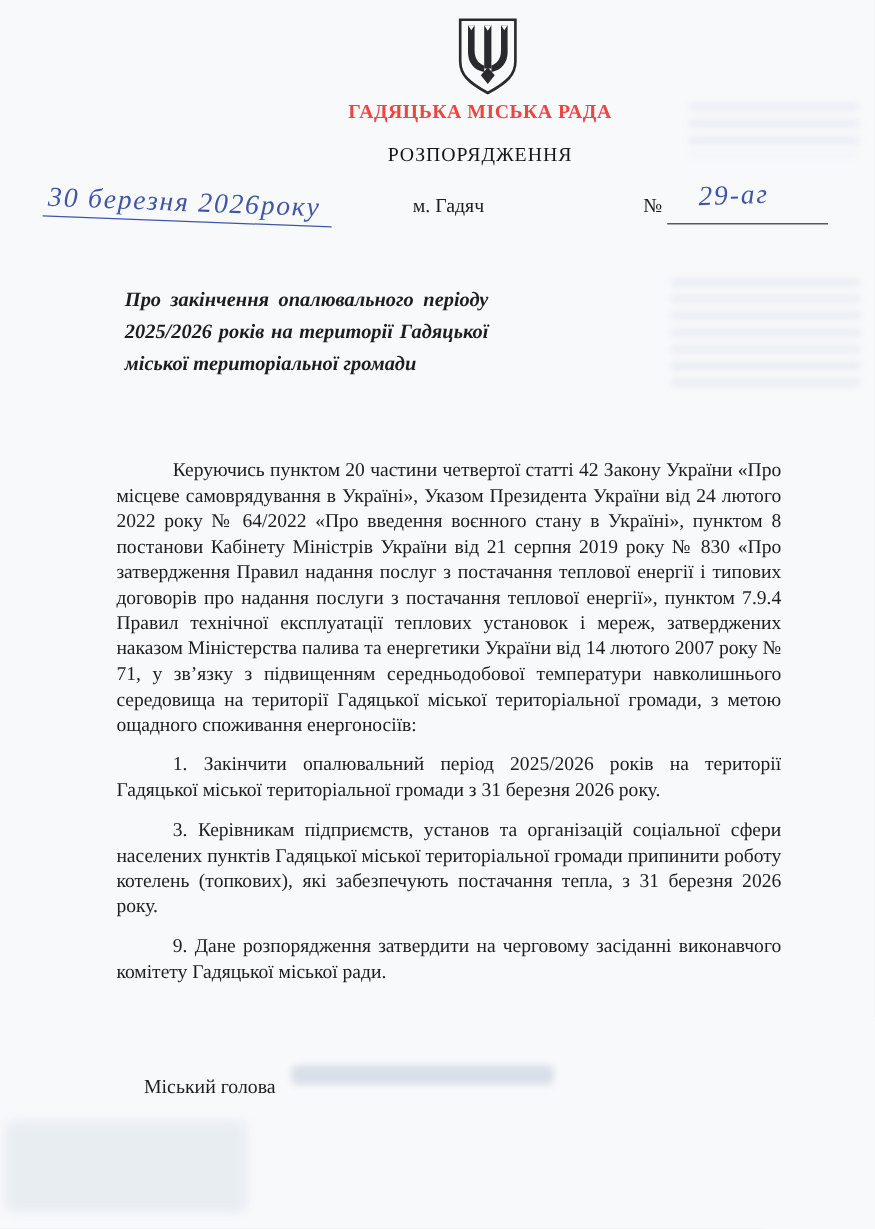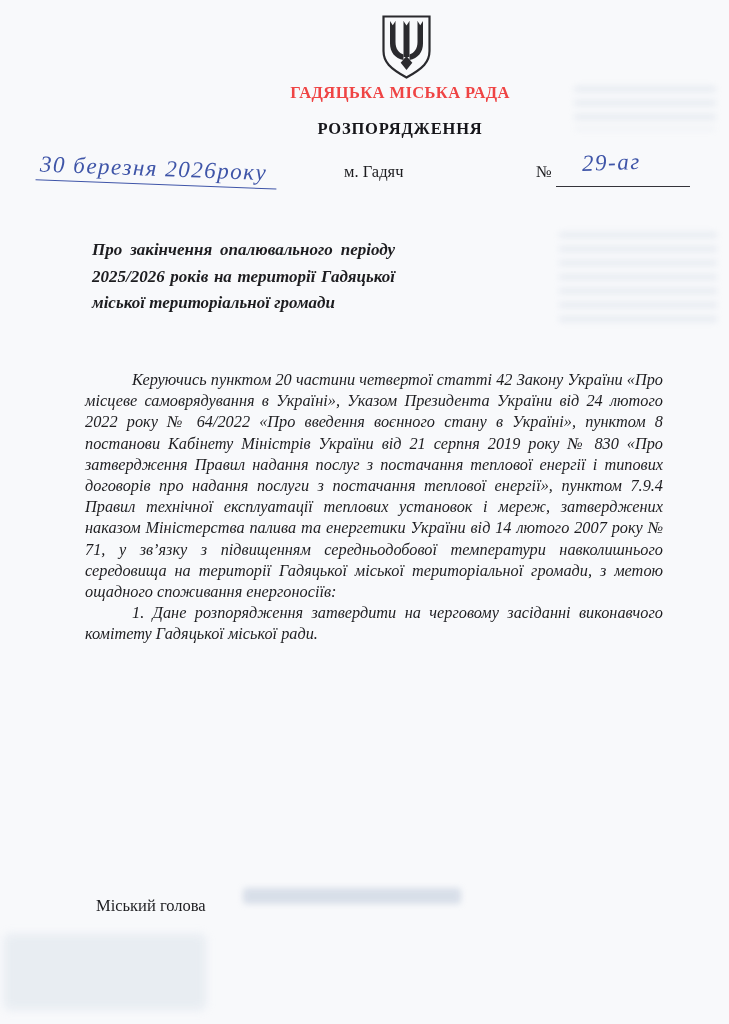--- a/index.html
+++ b/index.html
@@ -21,21 +21,21 @@
   }
   .org-name {
     position: absolute; left: 240px; top: 83px; width: 320px;
     text-align: center;
     font-weight: bold; font-size: 16.5px; letter-spacing: .4px;
     color: #ef4444;
   }
   .doc-type {
     position: absolute; left: 240px; top: 119px; width: 320px;
     text-align: center;
-    font-weight: bold; font-size: 16.5px; letter-spacing: .8px;
+    font-weight: normal; font-size: 16.5px; letter-spacing: .8px;
     color: #16161a;
   }
   
   .hw {
     font-style: italic;
     color: #3f55a8;
     font-size: 23px;
     letter-spacing: 1.5px;
     white-space: nowrap;
   }
@@ -57,35 +57,35 @@
   .num-line {
     position: absolute; left: 556px; top: 186px;
     width: 134px; border-bottom: 1.6px solid #34343a;
   }
   .hw-number {
     position: absolute; left: 582px; top: 150px;
     transform: rotate(-2deg);
   }
   
   .subject {
-    position: absolute; left: 92px; top: 237px; width: 303px;
+    position: absolute; left: 104px; top: 237px; width: 303px;
     font-weight: bold; font-style: italic;
     font-size: 17px; line-height: 26.5px;
     text-align: justify;
   }
   
   .body-text {
     position: absolute; left: 85px; top: 369px; width: 578px;
     font-size: 16.3px; line-height: 21.2px;
     text-align: justify;
   }
-  .body-text p { margin: 0; text-indent: 47px; font-style: italic; }
+  .body-text p { margin: 12px; text-indent: 47px; }
   
   .signature {
-    position: absolute; left: 68px; top: 896px; width: 592px;
+    position: absolute; left: 92px; top: 896px; width: 592px;
     display: flex; justify-content: space-between; align-items: baseline;
     font-size: 16.5px;
   }
   .signature .pos { padding-left: 28px; }
   
   .artifact { position: absolute; pointer-events: none; }
   .artifact-lines {
     background: repeating-linear-gradient(180deg,
       rgba(168,184,206,0.38) 0 6px, rgba(168,184,206,0) 6px 14px);
     filter: blur(3px); opacity: .55; border-radius: 3px;
@@ -134,21 +134,23 @@
   <div class="num-sign">№</div>
 
   <div class="num-line"></div>
 
   <div class="hw hw-number">29-аг</div>
 
   <div class="subject">Про закінчення опалювального періоду 2025/2026 років на території Гадяцької міської територіальної громади</div>
 
   <div class="body-text">
     <p>Керуючись пунктом 20 частини четвертої статті 42 Закону України «Про місцеве самоврядування в Україні», Указом Президента України від 24 лютого 2022 року № 64/2022 «Про введення воєнного стану в Україні», пунктом 8 постанови Кабінету Міністрів України від 21 серпня 2019 року № 830 «Про затвердження Правил надання послуг з постачання теплової енергії і типових договорів про надання послуги з постачання теплової енергії», пунктом 7.9.4 Правил технічної експлуатації теплових установок і мереж, затверджених наказом Міністерства палива та енергетики України від 14 лютого 2007 року № 71, у зв’язку з підвищенням середньодобової температури навколишнього середовища на території Гадяцької міської територіальної громади, з метою ощадного споживання енергоносіїв:</p>
-    <p>1. Дане розпорядження затвердити на черговому засіданні виконавчого комітету Гадяцької міської ради.</p>
+    <p>1. Закінчити опалювальний період 2025/2026 років на території Гадяцької міської територіальної громади з 31 березня 2026 року.</p>
+    <p>3. Керівникам підприємств, установ та організацій соціальної сфери населених пунктів Гадяцької міської територіальної громади припинити роботу котелень (топкових), які забезпечують постачання тепла, з 31 березня 2026 року.</p>
+    <p>9. Дане розпорядження затвердити на черговому засіданні виконавчого комітету Гадяцької міської ради.</p>
   </div>
 
   <div class="signature">
     <span class="pos">Міський голова</span>
   </div>
 
   <div class="artifact artifact-lines artifact-a"></div>
   <div class="artifact artifact-lines artifact-b"></div>
   <div class="artifact artifact-c"></div>
   <div class="artifact artifact-d"></div>

